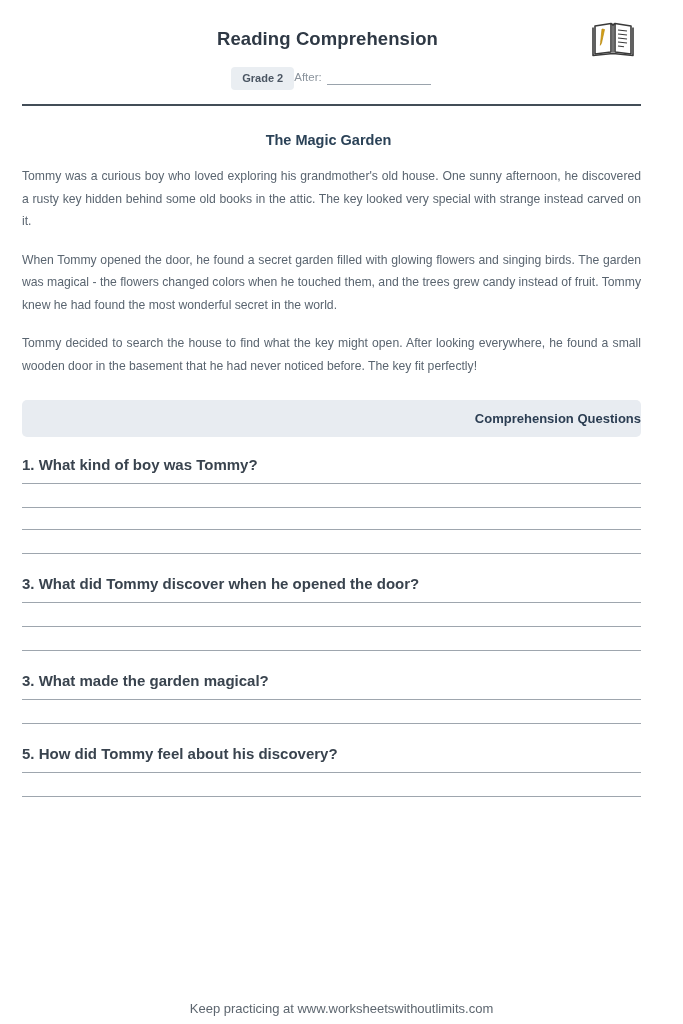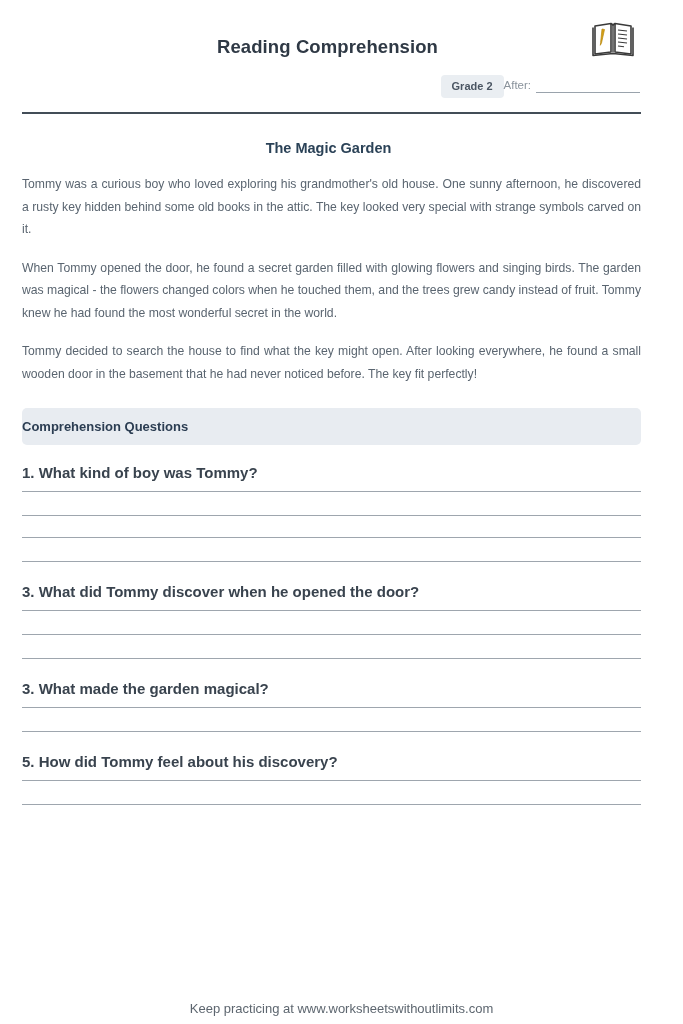--- a/index.html
+++ b/index.html
@@ -28,35 +28,35 @@
   .header {
     position: relative;
     padding-top: 28px;
   }
   .worksheet-title {
     text-align: center;
     font-size: 18.5px;
     font-weight: bold;
     color: #2f3945;
     letter-spacing: .1px;
-    margin: 8px;
+    margin: 0;
     padding-right: 8px;
   }
   .book-icon {
     position: absolute;
     right: 6px;
     top: 18px;
     width: 44px;
     height: 40px;
   }
 
   .meta-row {
     display: flex;
     align-items: center;
-    justify-content: flex-end;
+    justify-content: center;
     margin-top: 17px;
   }
   .grade-badge {
     display: inline-block;
     background: #eaeef2;
     color: #4a5562;
     font-size: 11px;
     font-weight: bold;
     padding: 6px 11px 6px 11px;
     border-radius: 4px;
@@ -107,21 +107,21 @@
   .story p:last-child { margin-bottom: 0; }
 
   
   .questions-banner {
     margin-top: 22px;
     background: #e8ecf1;
     border-radius: 5px;
     height: 37px;
     display: flex;
     align-items: center;
-    justify-content: flex-start;
+    justify-content: flex-end;
   }
   .questions-banner span {
     font-size: 13px;
     font-weight: bold;
     color: #2b3d52;
   }
 
   .q-list { margin-top: 19px; }
   .q-block { margin-bottom: 21px; }
   .q-text {
@@ -185,21 +185,21 @@
         <span class="name-label">After:</span>
         <span class="name-blank"></span>
       </span>
     </div>
 
     <div class="header-rule"></div>
   </div>
 
   <div class="story">
     <h2 class="story-title">The Magic Garden</h2>
-    <p>Tommy was a curious boy who loved exploring his grandmother's old house. One sunny afternoon, he discovered a rusty key hidden behind some old books in the attic. The key looked very special with strange symbols carved on it.</p>
+    <p>Tommy was a curious boy who loved exploring his grandmother's old house. One sunny afternoon, he discovered a rusty key hidden behind some old books in the attic. The key looked very special with strange instead carved on it.</p>
     <p>When Tommy opened the door, he found a secret garden filled with glowing flowers and singing birds. The garden was magical - the flowers changed colors when he touched them, and the trees grew candy instead of fruit. Tommy knew he had found the most wonderful secret in the world.</p>
     <p>Tommy decided to search the house to find what the key might open. After looking everywhere, he found a small wooden door in the basement that he had never noticed before. The key fit perfectly!</p>
   </div>
 
   <div class="questions-banner">
     <span>Comprehension Questions</span>
   </div>
 
   <div class="q-list">
 

